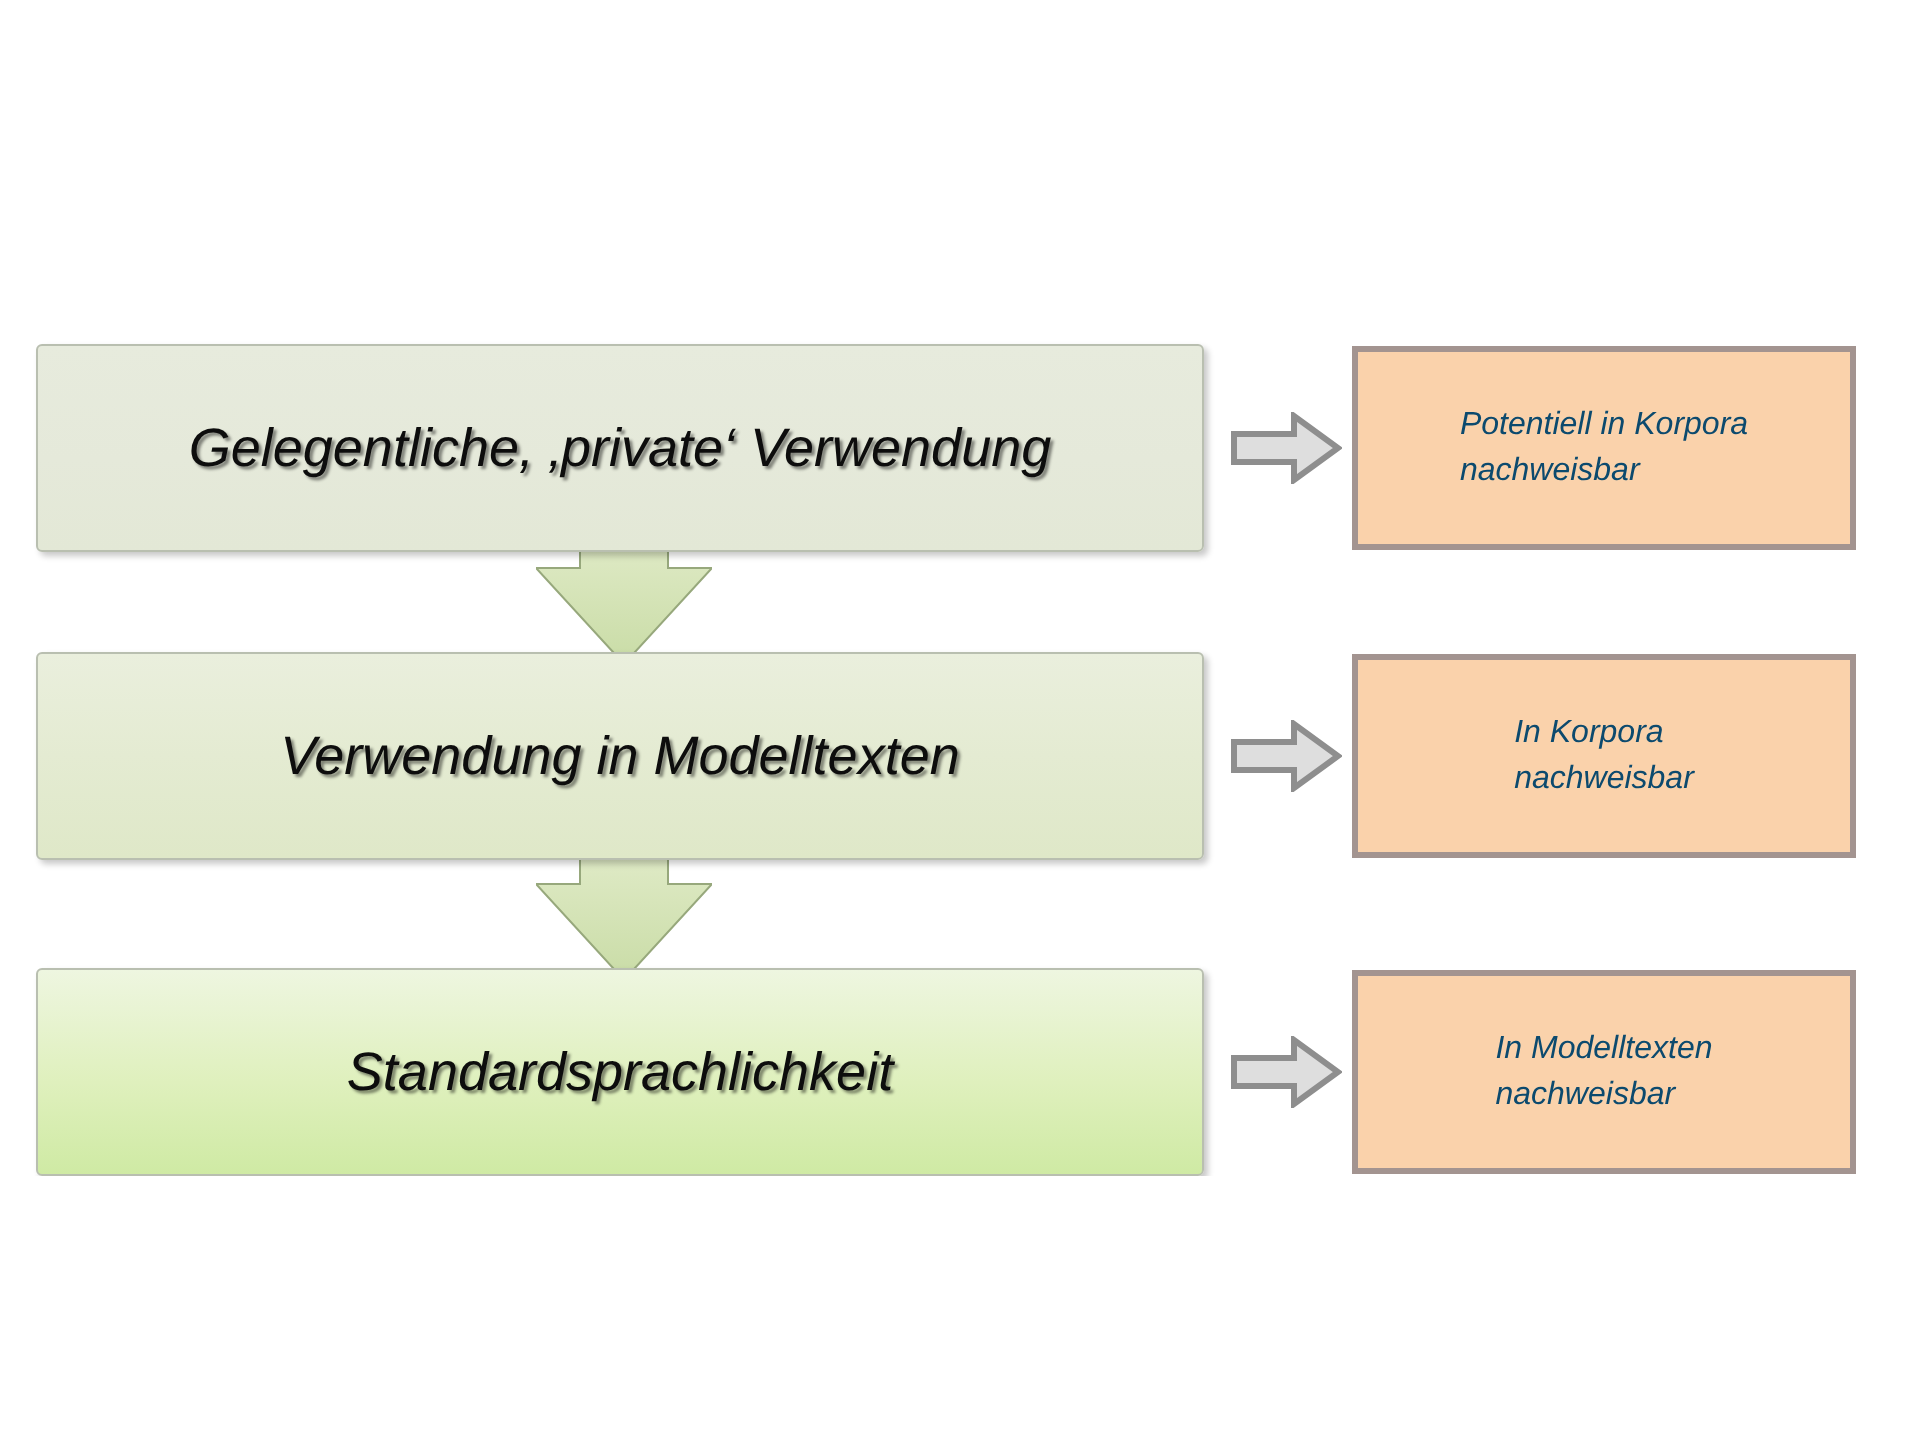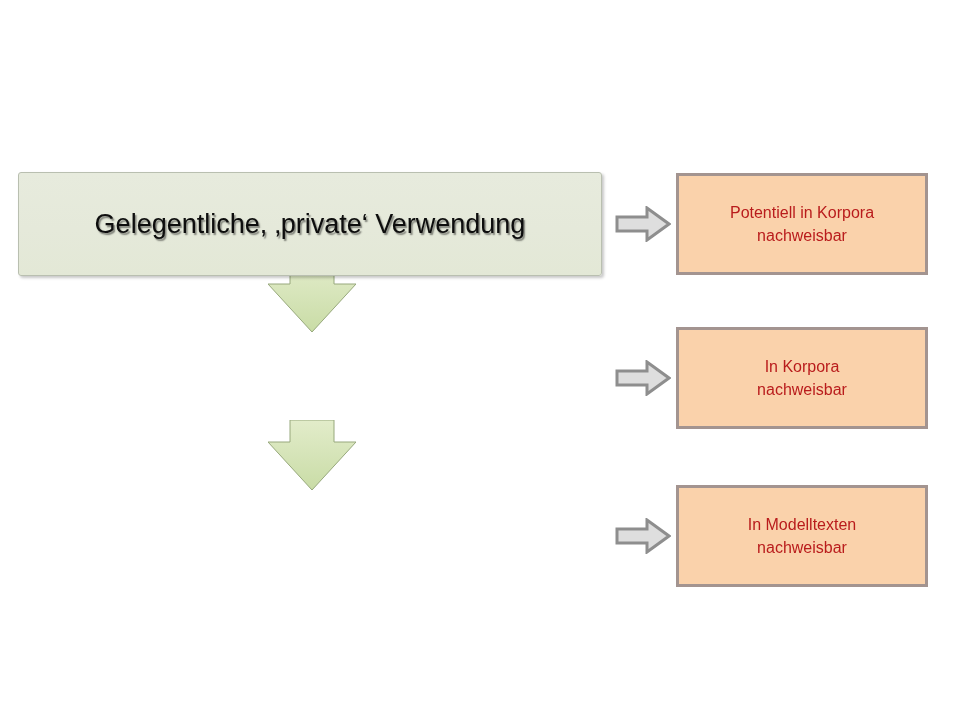--- a/index.html
+++ b/index.html
@@ -10,20 +10,21 @@
   }
   body {
     font-family: "Liberation Sans", sans-serif;
   }
   #canvas {
     position: relative;
     width: 960px;
     height: 588px;
     background: #ffffff;
     overflow: hidden;
+    font-style: italic;
   }
 
   
   .stage-box {
     position: absolute;
     left: 18px;
     width: 584px;
     box-sizing: border-box;
     border: 1px solid #b9bfb0;
     border-radius: 3px;
@@ -91,38 +92,43 @@
     box-sizing: border-box;
     background: #fad2ab;
     border: 3px solid #a39490;
     display: flex;
     align-items: center;
     justify-content: center;
     z-index: 3;
   }
   .note-box .note-label {
     font-size: 16px;
-    color: #b91c1c;
+    color: #0c4a6e;
     line-height: 1.45;
-    text-align: center;
   }
   #note-1 { top: 173px; }
   #note-2 { top: 327px; }
   #note-3 { top: 485px; }
 </style>
 </head>
 <body>
 
 <div id="canvas">
 
   <div id="stage-1" class="stage-box">
     <span class="stage-label">Gelegentliche, ‚private‘ Verwendung</span>
   </div>
 
+  <div id="stage-2" class="stage-box">
+    <span class="stage-label">Verwendung in Modelltexten</span>
+  </div>
 
+  <div id="stage-3" class="stage-box">
+    <span class="stage-label">Standardsprachlichkeit</span>
+  </div>
 
   <div id="down-arrow-1" class="down-arrow">
     <svg viewBox="0 0 88 70" preserveAspectRatio="none" aria-hidden="true">
       <defs>
         <linearGradient id="downGrad1" x1="0" y1="0" x2="0" y2="1">
           <stop offset="0%" stop-color="#e2ecca"></stop>
           <stop offset="100%" stop-color="#c9dca6"></stop>
         </linearGradient>
       </defs>
       <polygon points="22,0 66,0 66,22 88,22 44,70 0,22 22,22" fill="url(#downGrad1)" stroke="#97a87c" stroke-width="1"></polygon>

